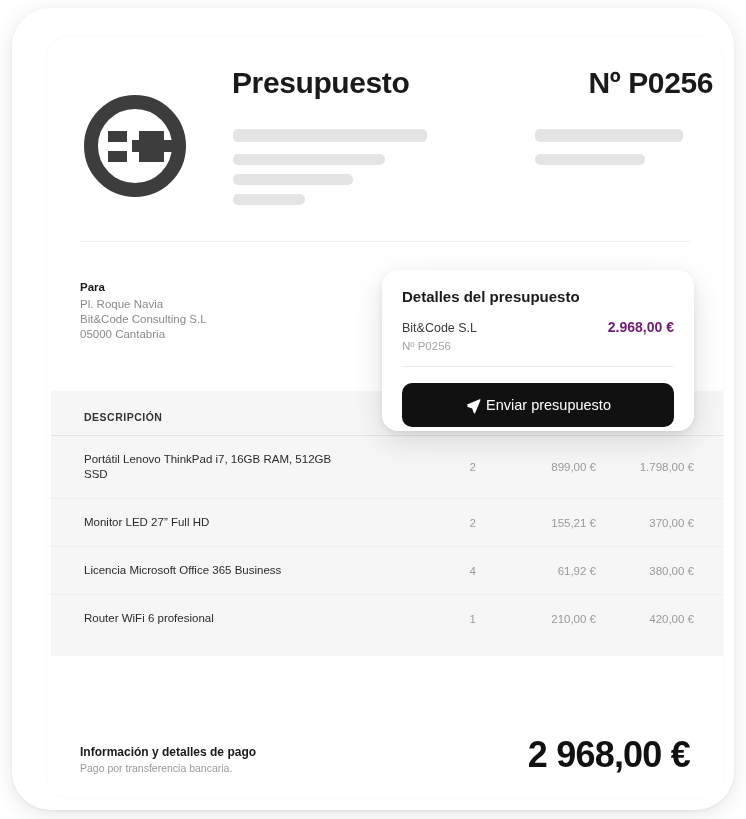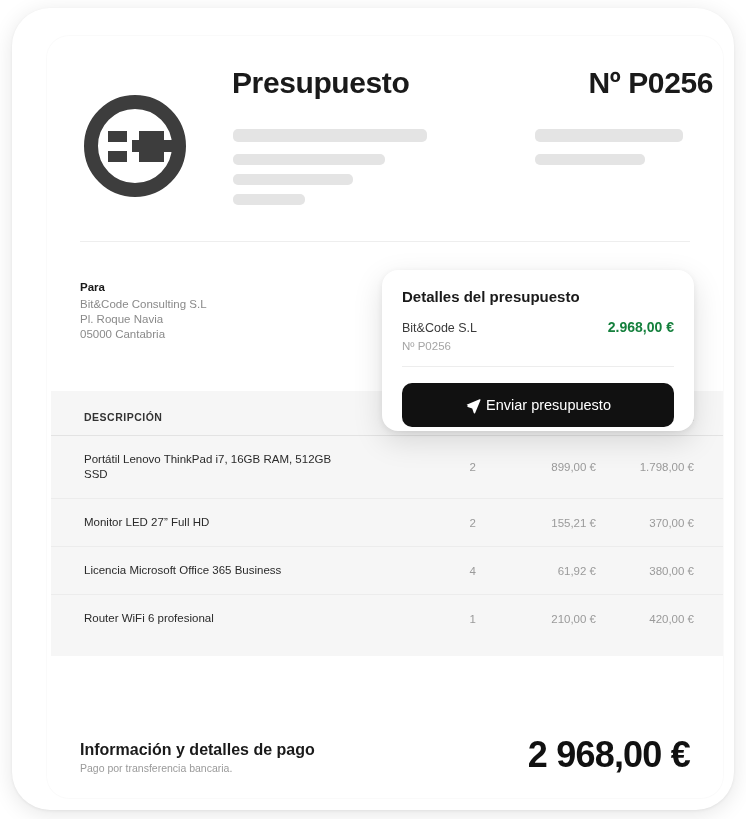--- a/index.html
+++ b/index.html
@@ -187,21 +187,21 @@
     bottom: 24px;
     width: 676px;
   }
   .footer-inner {
     display: flex;
     align-items: flex-end;
     justify-content: space-between;
     padding: 0 33px;
   }
   .pay-title {
-    font-size: 16px;
+    font-size: 12px;
     font-weight: bold;
     color: #1a1a1a;
     margin-bottom: 3px;
   }
   .pay-sub {
     font-size: 10.5px;
     color: #9a9a9a;
   }
   .grand-total {
     font-size: 36px;
@@ -234,21 +234,21 @@
     justify-content: space-between;
     align-items: baseline;
   }
   .pop-client {
     font-size: 12.5px;
     color: #3a3a3a;
   }
   .pop-amount {
     font-size: 14px;
     font-weight: bold;
-    color: #15803d;
+    color: #701a75;
   }
   .pop-ref {
     font-size: 11.5px;
     color: #a5a5a5;
     margin-top: 5px;
     padding-bottom: 14px;
     border-bottom: 1px solid #ededed;
   }
   .send-btn {
     margin-top: 16px;
@@ -297,22 +297,22 @@
         <div class="ph l3"></div>
         <div class="ph l4"></div>
         <div class="ph r1"></div>
         <div class="ph r2"></div>
 
         <div class="divider"></div>
       </div>
 
       <div class="billto">
         <div class="billto-label">Para</div>
+        <div class="billto-line">Pl. Roque Navia</div>
         <div class="billto-line">Bit&amp;Code Consulting S.L</div>
-        <div class="billto-line">Pl. Roque Navia</div>
         <div class="billto-line">05000 Cantabria</div>
       </div>
 
       <div class="table-wrap">
         <div class="table-head">
           <div class="th c-desc">DESCRIPCIÓN</div>
           <div class="th c-qty">CANTIDAD</div>
           <div class="th c-price">PRECIO</div>
           <div class="th c-total">TOTAL</div>
         </div>

